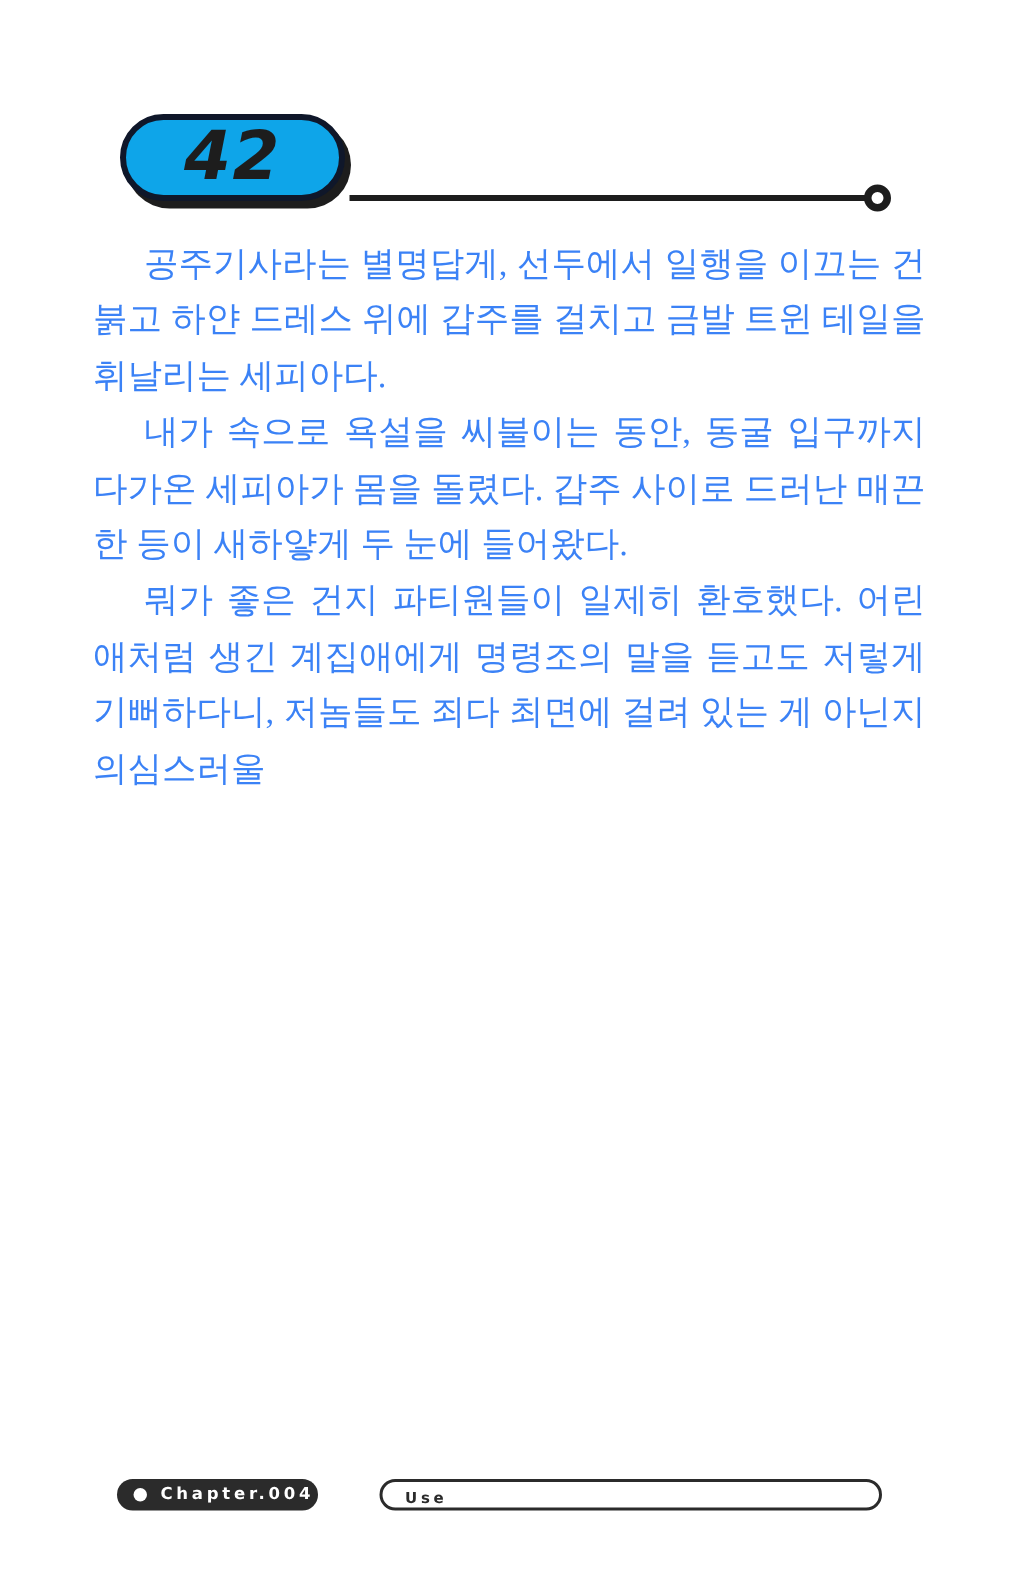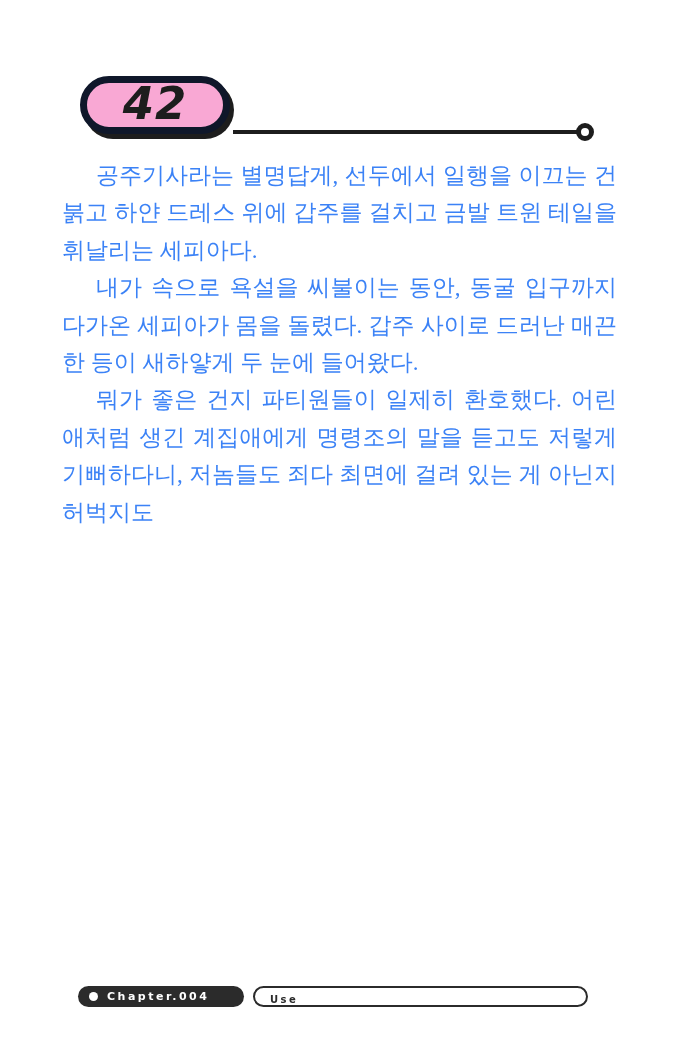--- a/index.html
+++ b/index.html
@@ -14,22 +14,22 @@
     font-family: "Liberation Serif", serif;
   }
 
   
   .page-number-pill {
     position: absolute;
     left: 80px;
     top: 76px;
     width: 150px;
     height: 58px;
-    background: #f9a8d4;
-    border: 7px solid #0f172a;
+    background: #0ea5e9;
+    border: 4px solid #0f172a;
     border-radius: 32px;
     box-shadow: 4px 5px 0 #1d1d1d;
     display: flex;
     align-items: center;
     justify-content: center;
   }
   .page-number {
     font-family: "DejaVu Sans", sans-serif;
     font-style: italic;
     font-weight: bold;
@@ -71,21 +71,21 @@
   }
   .body-text p {
     text-indent: 34px;
   }
 
   
   .chapter-badge {
     position: absolute;
     left: 78px;
     top: 986px;
-    width: 166px;
+    width: 134px;
     height: 21px;
     background: #2b2b2b;
     border-radius: 11px;
     display: flex;
     align-items: center;
   }
   .chapter-dot {
     width: 9px;
     height: 9px;
     background: #ffffff;
@@ -132,21 +132,21 @@
 
   <div class="page-number-pill">
     <span class="page-number">42</span>
   </div>
   <div class="header-line"></div>
   <div class="header-ring"></div>
 
   <div class="body-text">
     <p>공주기사라는 별명답게, 선두에서 일행을 이끄는 건 붉고 하얀 드레스 위에 갑주를 걸치고 금발 트윈 테일을 휘날리는 세피아다.</p>
     <p>내가 속으로 욕설을 씨불이는 동안, 동굴 입구까지 다가온 세피아가 몸을 돌렸다. 갑주 사이로 드러난 매끈한 등이 새하얗게 두 눈에 들어왔다.</p>
-    <p>뭐가 좋은 건지 파티원들이 일제히 환호했다. 어린애처럼 생긴 계집애에게 명령조의 말을 듣고도 저렇게 기뻐하다니, 저놈들도 죄다 최면에 걸려 있는 게 아닌지 허벅지도</p>
+    <p>뭐가 좋은 건지 파티원들이 일제히 환호했다. 어린애처럼 생긴 계집애에게 명령조의 말을 듣고도 저렇게 기뻐하다니, 저놈들도 죄다 최면에 걸려 있는 게 아닌지 의심스러울</p>
   </div>
 
   <div class="chapter-badge">
     <span class="chapter-dot"></span>
     <span class="chapter-label">Chapter.004</span>
   </div>
   <div class="use-pill">
     <span class="use-label">Use</span>
   </div>
 

